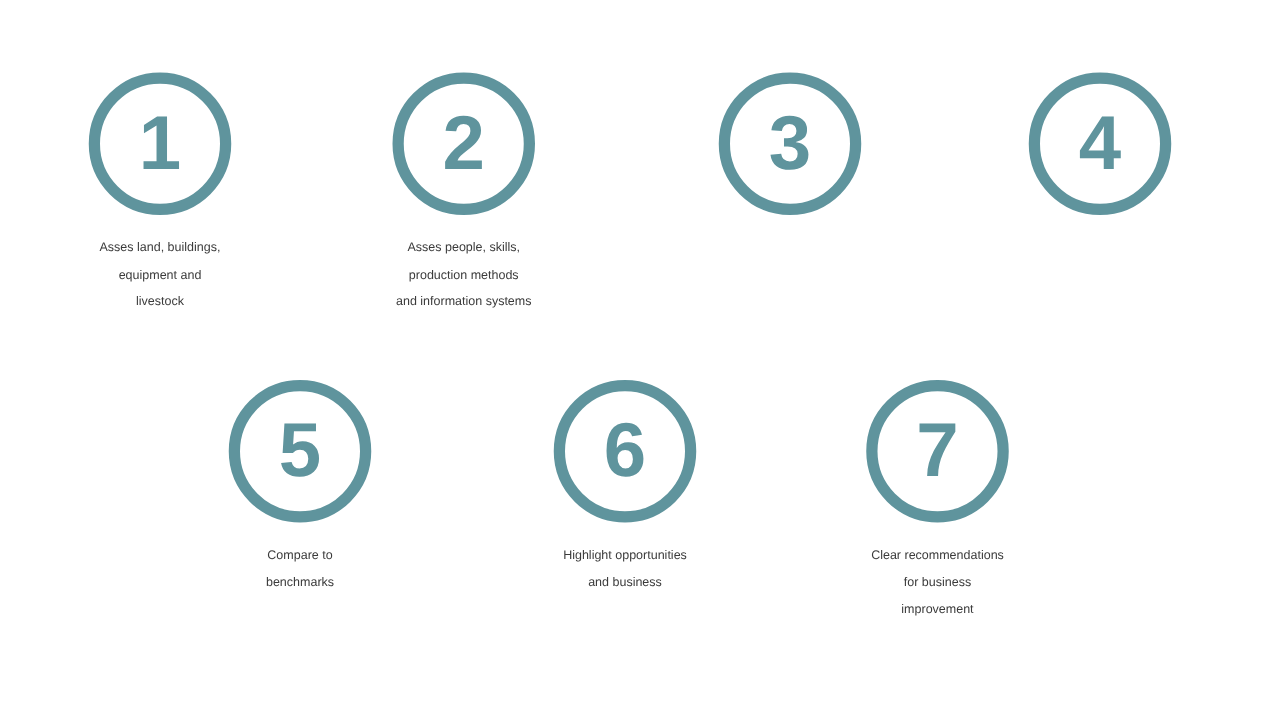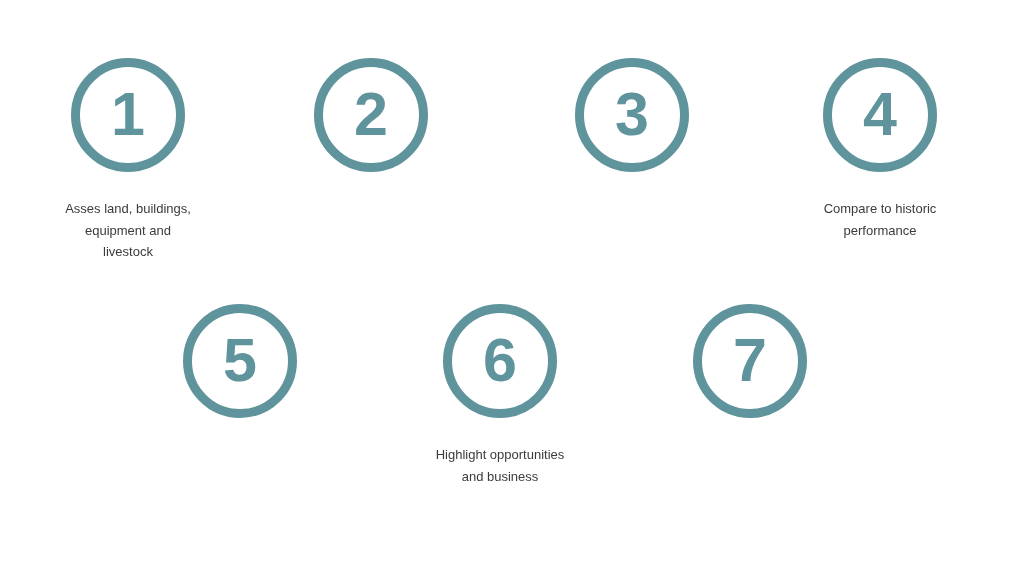--- a/index.html
+++ b/index.html
@@ -44,23 +44,23 @@
     color: #5f949d;
     font-size: 61px;
     line-height: 1;
     font-weight: 600;
     letter-spacing: 0px;
     transform: translateY(-1px);
     font-family: "Liberation Sans", sans-serif;
   }
 
   .caption {
-    margin-top: 26px;
+    margin-top: 16px;
     color: #3b3b3b;
-    font-size: 13px;
+    font-size: 10px;
     line-height: 21.5px;
     text-align: center;
     white-space: pre-line;
     font-family: "Liberation Sans", sans-serif;
   }
 
   
   .step-1 { left: 8px;   top: 58px;  width: 240px; }
   .step-2 { left: 251px; top: 58px;  width: 240px; }
   .step-3 { left: 512px; top: 58px;  width: 240px; }
@@ -82,49 +82,55 @@
     </div>
     <div class="caption">Asses land, buildings,
 equipment and
 livestock</div>
   </div>
 
   <div class="step step-2">
     <div class="badge">
       <span class="badge-number">2</span>
     </div>
+    <div class="caption">Asses people, skills,
+production methods
+and information systems</div>
   </div>
 
   <div class="step step-3">
     <div class="badge">
       <span class="badge-number">3</span>
     </div>
   </div>
 
   <div class="step step-4">
     <div class="badge">
       <span class="badge-number">4</span>
     </div>
-    <div class="caption">Compare to historic
-performance</div>
   </div>
 
   <div class="step step-5">
     <div class="badge">
       <span class="badge-number">5</span>
     </div>
+    <div class="caption">Compare to
+benchmarks</div>
   </div>
 
   <div class="step step-6">
     <div class="badge">
       <span class="badge-number">6</span>
     </div>
     <div class="caption">Highlight opportunities
 and business</div>
   </div>
 
   <div class="step step-7">
     <div class="badge">
       <span class="badge-number">7</span>
     </div>
+    <div class="caption">Clear recommendations
+for business
+improvement</div>
   </div>
 
 </div>
 
 </body></html>

